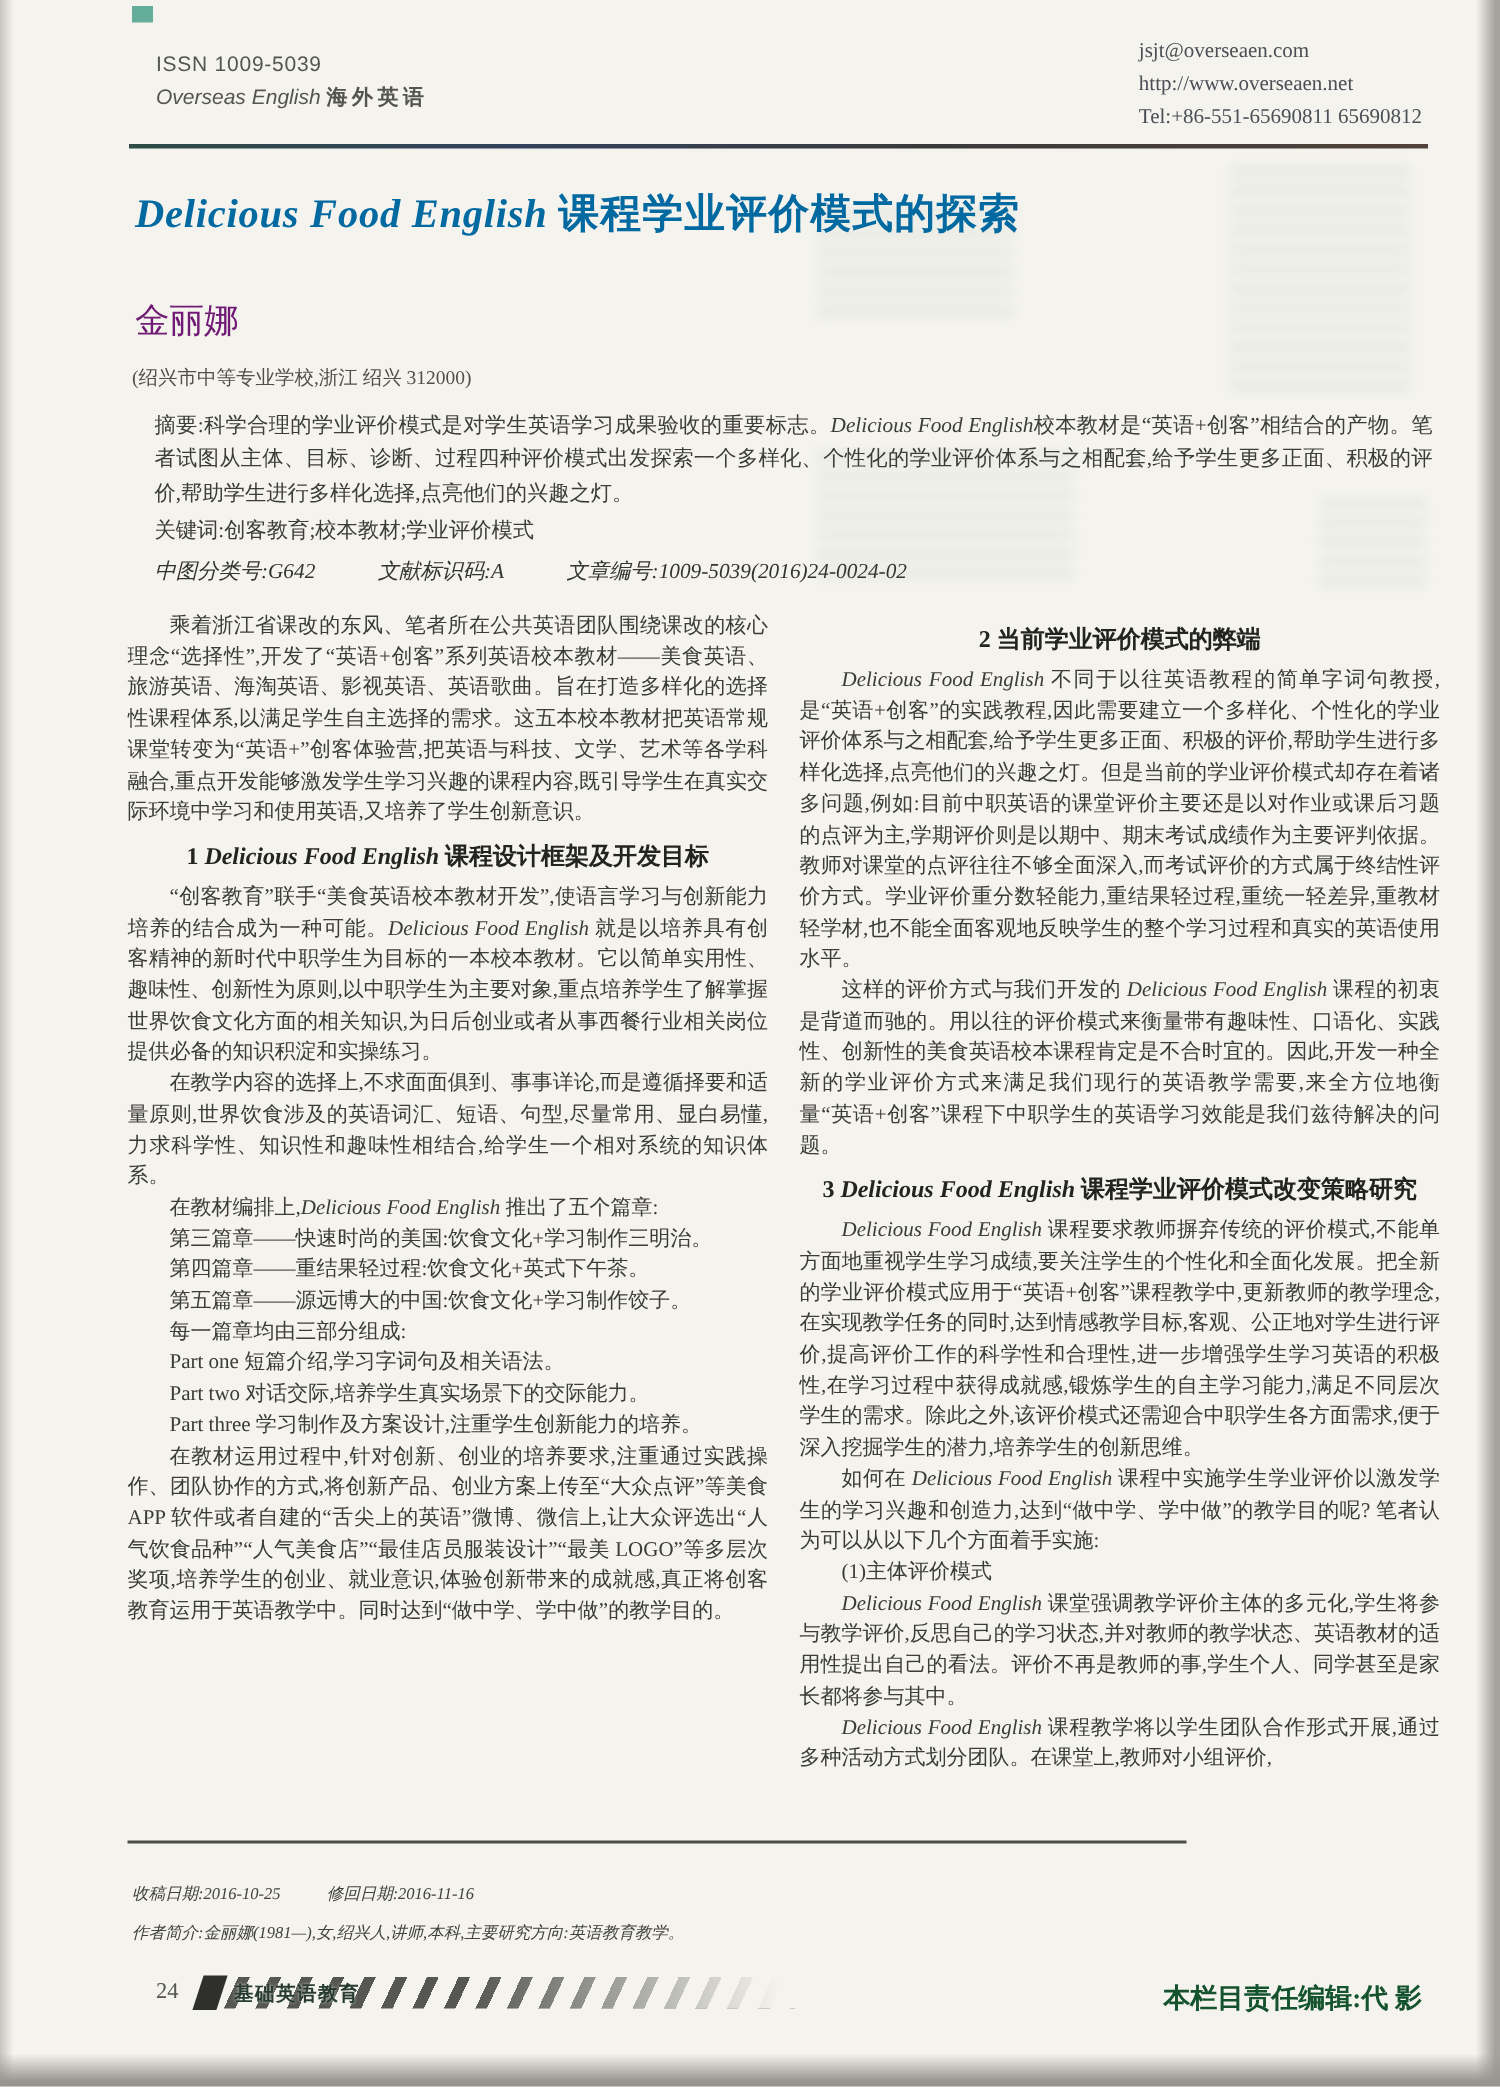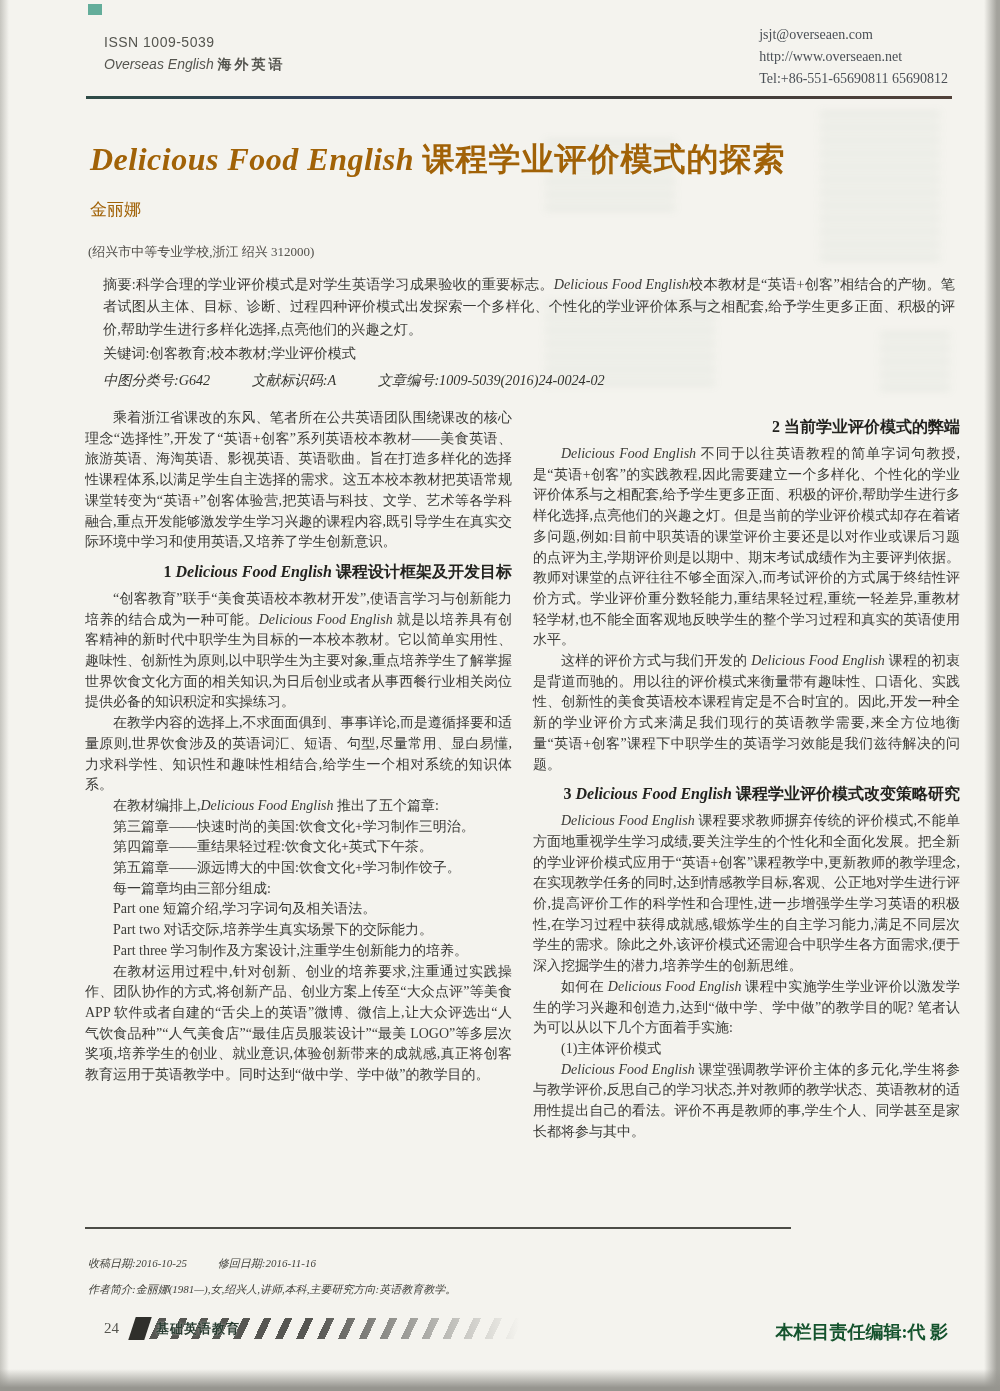--- a/index.html
+++ b/index.html
@@ -16,36 +16,36 @@
   
   .hdr-left{position:absolute;left:88px;top:34px;font-family:"Liberation Sans","DejaVu Sans",sans-serif;color:#55554f;margin-left:16px;}
   .hdr-issn{font-size:14px;letter-spacing:.5px;}
   .hdr-journal{font-size:14px;margin-top:6px;}
   .hdr-journal .jen{font-style:italic;}
   .hdr-journal .jzh{font-weight:bold;letter-spacing:3px;}
   .hdr-right{position:absolute;right:52px;top:24px;text-align:left;font-size:14px;color:#4a4f55;line-height:22px;}
   .hdr-sep{position:absolute;left:86px;top:96px;width:866px;height:3px;
            background:linear-gradient(90deg,#2e4b46,#33415c 30%,#3a3a3a 62%,#51423a);}
   
-  .title{position:absolute;left:90px;top:138px;font-size:32px;color:#a16207;letter-spacing:.5px;}
+  .title{position:absolute;left:90px;top:124px;font-size:27px;color:#0369a1;letter-spacing:.5px;}
   .title .ten{font-style:italic;font-weight:bold;}
   .title .tzh{font-weight:bold;font-family:"Liberation Sans","DejaVu Sans",sans-serif;letter-spacing:1px;}
-  .author{position:absolute;left:90px;top:198px;font-size:17px;color:#a16207;text-align:center;}
+  .author{position:absolute;left:90px;top:198px;font-size:23px;color:#701a75;text-align:center;}
   .affil{position:absolute;left:88px;top:243px;font-size:13px;color:#514f4a;}
   
   .abs{position:absolute;left:103px;top:273px;width:852px;font-size:14.2px;line-height:22.4px;text-align:justify;color:#3c3c38;}
   .kw{position:absolute;left:103px;top:344px;font-size:14.2px;color:#3c3c38;}
   .meta{position:absolute;left:103px;top:371px;font-size:14.2px;color:#34342f;}
   .meta span{margin-right:38px;font-style:italic;}
   .em{font-style:italic;font-family:"Liberation Serif","DejaVu Serif",serif;}
   
   .cols{position:absolute;left:85px;top:408px;width:875px;height:814px;display:flex;gap:21px;overflow:hidden;}
   .col{width:427px;font-size:14px;line-height:20.7px;color:#3b3b37;}
   .para{margin:0;text-indent:2em;text-align:justify;}
-  .sec-h{margin:7px 0 5px;font-size:16px;font-weight:bold;color:#23231f;line-height:24px;text-align:right;}
+  .sec-h{margin:7px 0 5px;font-size:16px;font-weight:bold;color:#23231f;line-height:24px;text-align:center;}
   .sec-h .em{font-weight:bold;}
   
   .fn-rule{position:absolute;left:85px;top:1227px;width:706px;height:1.6px;background:#4c4c46;}
   .fn{position:absolute;left:88px;top:1250px;font-size:11px;color:#42423c;font-style:italic;line-height:26px;}
   .fn .gap{display:inline-block;width:28px;}
   
   .pageno{position:absolute;left:104px;top:1320px;font-size:15px;color:#55554f;}
   .banner{position:absolute;left:138px;top:1318px;width:392px;height:21px;
           background:repeating-linear-gradient(115deg,#565652 0 7px,rgba(244,243,238,0) 7px 19px);}
   .banner-fade{position:absolute;right:0;top:0;height:100%;width:55%;
@@ -113,20 +113,21 @@
       </div>
     <div class="col">
         <h3 class="sec-h"><span>2 当前学业评价模式的弊端</span></h3>
         <p class="para"><span class="em">Delicious Food English</span><span> 不同于以往英语教程的简单字词句教授,是“英语+创客”的实践教程,因此需要建立一个多样化、个性化的学业评价体系与之相配套,给予学生更多正面、积极的评价,帮助学生进行多样化选择,点亮他们的兴趣之灯。但是当前的学业评价模式却存在着诸多问题,例如:目前中职英语的课堂评价主要还是以对作业或课后习题的点评为主,学期评价则是以期中、期末考试成绩作为主要评判依据。教师对课堂的点评往往不够全面深入,而考试评价的方式属于终结性评价方式。学业评价重分数轻能力,重结果轻过程,重统一轻差异,重教材轻学材,也不能全面客观地反映学生的整个学习过程和真实的英语使用水平。</span></p>
         <p class="para"><span>这样的评价方式与我们开发的 </span><span class="em">Delicious Food English</span><span> 课程的初衷是背道而驰的。用以往的评价模式来衡量带有趣味性、口语化、实践性、创新性的美食英语校本课程肯定是不合时宜的。因此,开发一种全新的学业评价方式来满足我们现行的英语教学需要,来全方位地衡量“英语+创客”课程下中职学生的英语学习效能是我们兹待解决的问题。</span></p>
         <h3 class="sec-h"><span>3 </span><span class="em">Delicious Food English</span><span> 课程学业评价模式改变策略研究</span></h3>
         <p class="para"><span class="em">Delicious Food English</span><span> 课程要求教师摒弃传统的评价模式,不能单方面地重视学生学习成绩,要关注学生的个性化和全面化发展。把全新的学业评价模式应用于“英语+创客”课程教学中,更新教师的教学理念,在实现教学任务的同时,达到情感教学目标,客观、公正地对学生进行评价,提高评价工作的科学性和合理性,进一步增强学生学习英语的积极性,在学习过程中获得成就感,锻炼学生的自主学习能力,满足不同层次学生的需求。除此之外,该评价模式还需迎合中职学生各方面需求,便于深入挖掘学生的潜力,培养学生的创新思维。</span></p>
         <p class="para"><span>如何在 </span><span class="em">Delicious Food English</span><span> 课程中实施学生学业评价以激发学生的学习兴趣和创造力,达到“做中学、学中做”的教学目的呢? 笔者认为可以从以下几个方面着手实施:</span></p>
         <p class="para"><span>(1)主体评价模式</span></p>
         <p class="para"><span class="em">Delicious Food English</span><span> 课堂强调教学评价主体的多元化,学生将参与教学评价,反思自己的学习状态,并对教师的教学状态、英语教材的适用性提出自己的看法。评价不再是教师的事,学生个人、同学甚至是家长都将参与其中。</span></p>
+        <p class="para"><span class="em">Delicious Food English</span><span> 课程教学将以学生团队合作形式开展,通过多种活动方式划分团队。在课堂上,教师对小组评价,</span></p>
       </div>
   </div>
 
   <div class="fn-rule"></div>
   <div class="fn">
     <div>
       <span>收稿日期:2016-10-25</span><span class="gap"></span>
       <span>修回日期:2016-11-16</span>
     </div>
     <div>作者简介:金丽娜(1981—),女,绍兴人,讲师,本科,主要研究方向:英语教育教学。</div>

